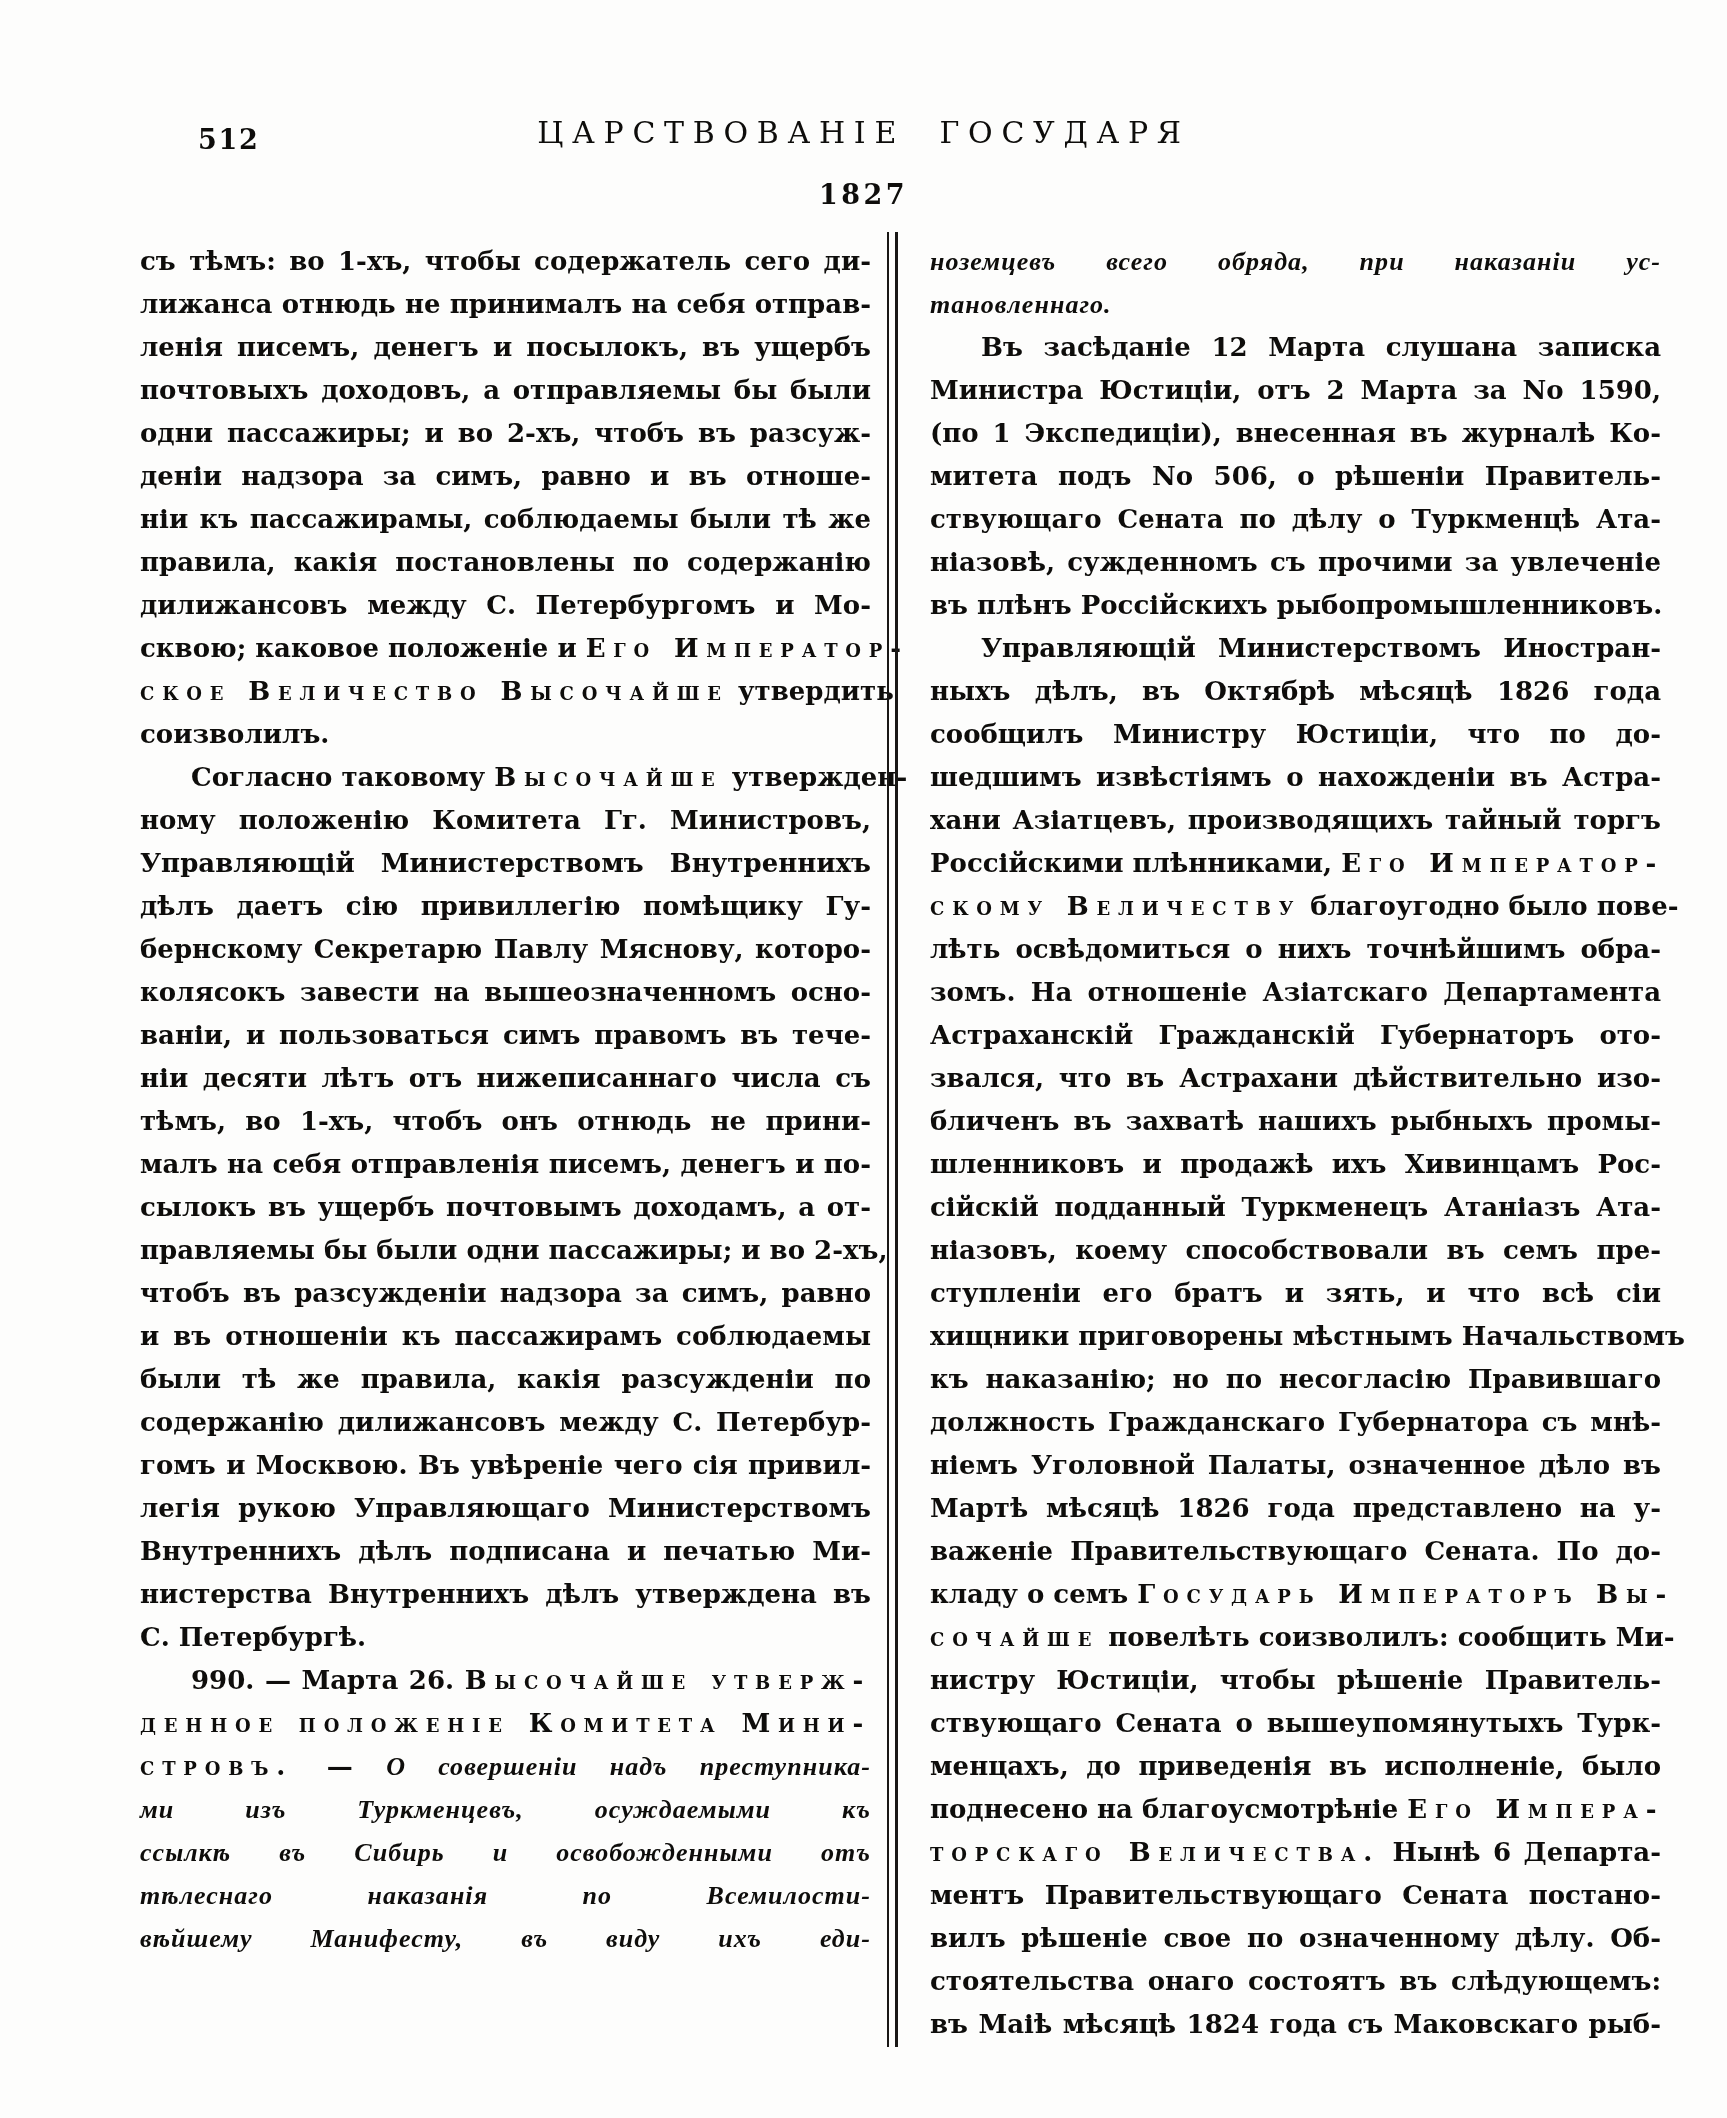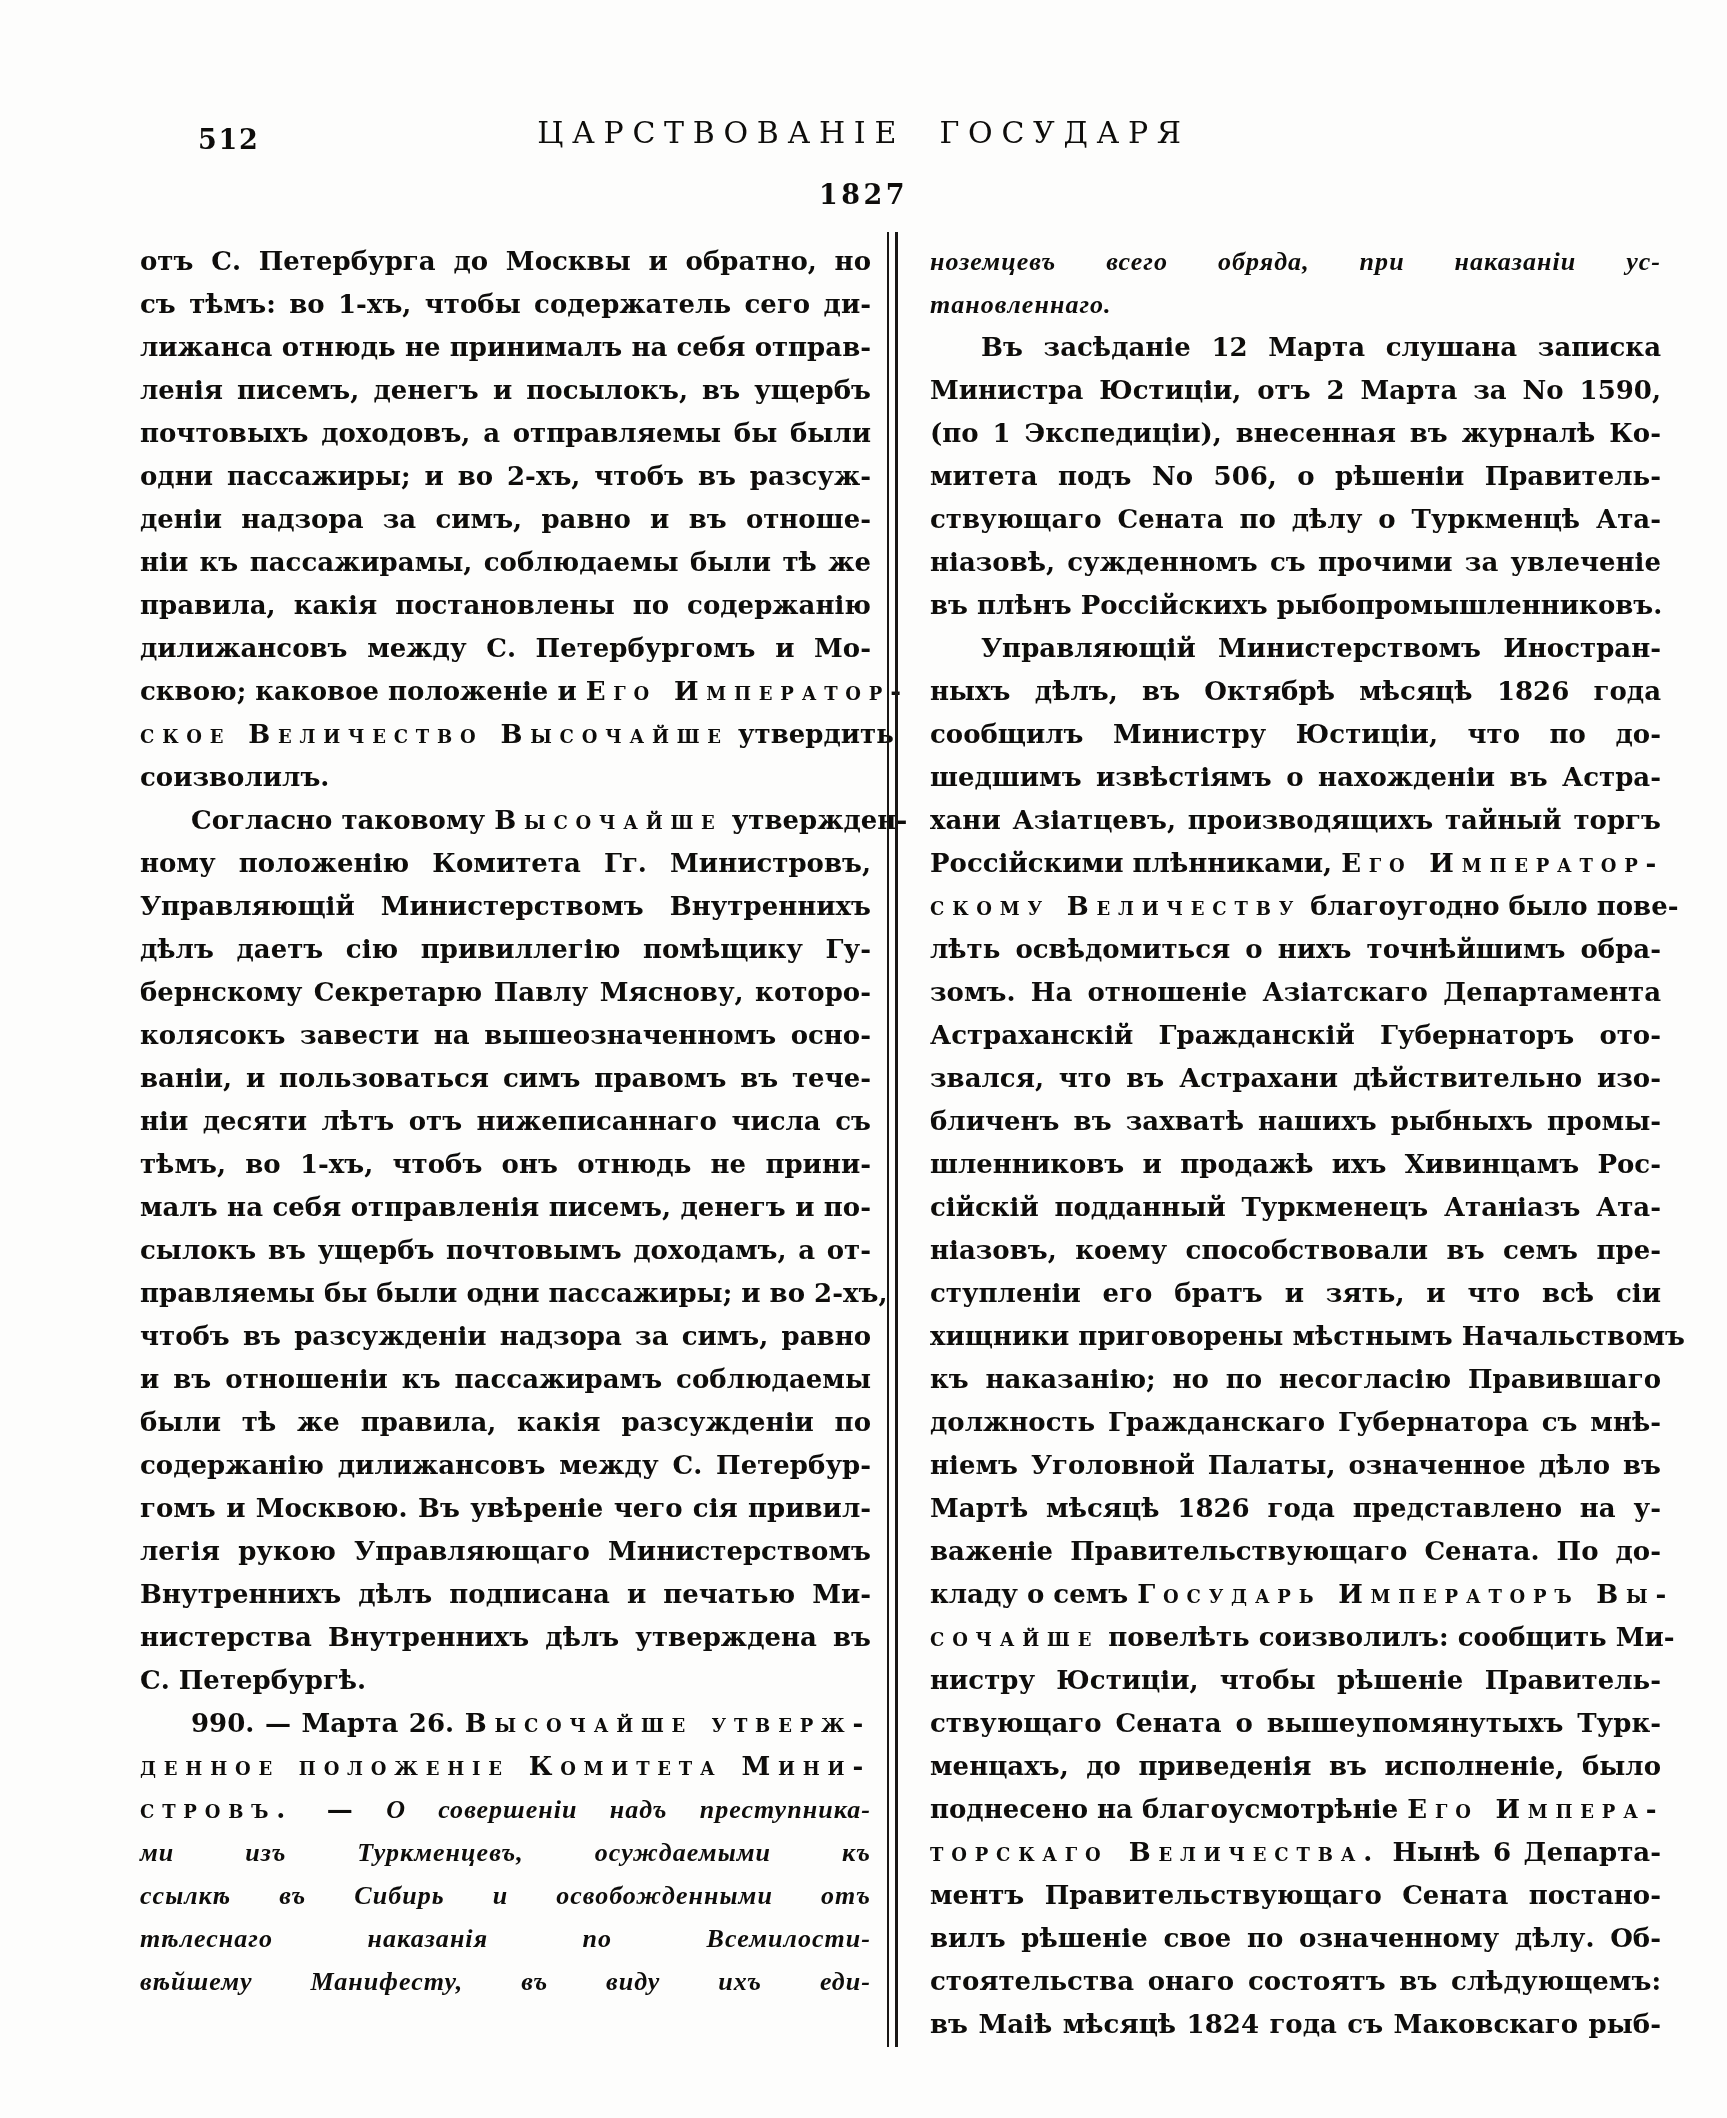--- a/index.html
+++ b/index.html
@@ -73,21 +73,20 @@
 
 <div class="page">
 
   <div class="page-number">512</div>
 
   <div class="header-title">ЦАРСТВОВАНІЕ ГОСУДАРЯ</div>
 
   <div class="header-year">1827</div>
 
   <div class="column column-left" id="col-left">
-      <div class="tline"><span class="rg">отъ С. Петербурга до Москвы и обратно, но</span></div>
       <div class="tline"><span class="rg">съ тѣмъ: во 1-хъ, чтобы содержатель сего ди-</span></div>
       <div class="tline"><span class="rg">лижанса отнюдь не принималъ на себя отправ-</span></div>
       <div class="tline"><span class="rg">ленія писемъ, денегъ и посылокъ, въ ущербъ</span></div>
       <div class="tline"><span class="rg">почтовыхъ доходовъ, а отправляемы бы были</span></div>
       <div class="tline"><span class="rg">одни пассажиры; и во 2-хъ, чтобъ въ разсуж-</span></div>
       <div class="tline"><span class="rg">деніи надзора за симъ, равно и въ отноше-</span></div>
       <div class="tline"><span class="rg">ніи къ пассажирамы, соблюдаемы были тѣ же</span></div>
       <div class="tline"><span class="rg">правила, какія постановлены по содержанію</span></div>
       <div class="tline"><span class="rg">дилижансовъ между С. Петербургомъ и Мо-</span></div>
       <div class="tline"><span class="rg">сквою; каковое положеніе и </span><span class="sc">Его Император-</span></div>

